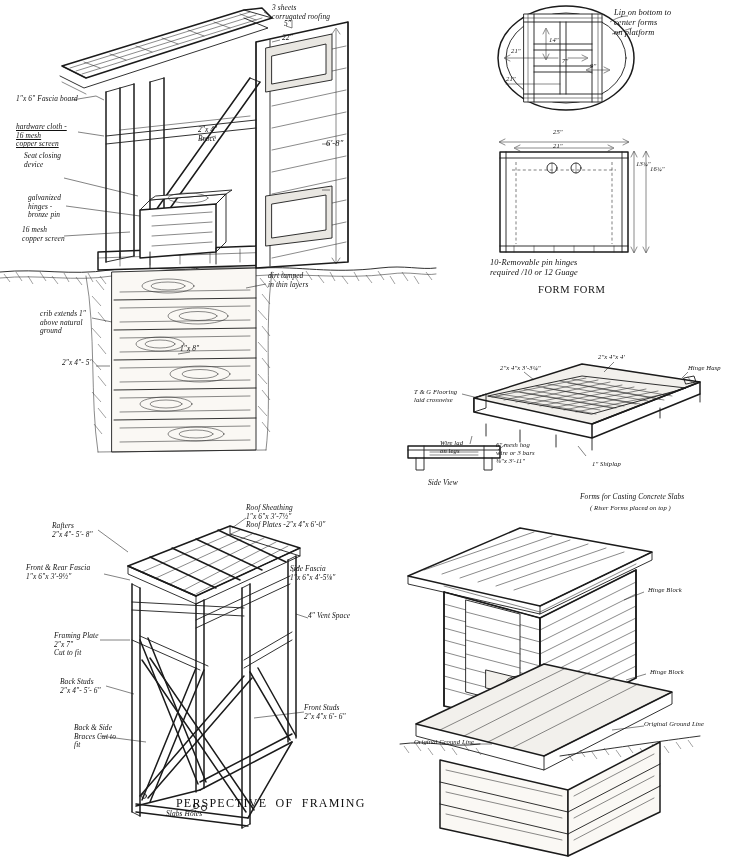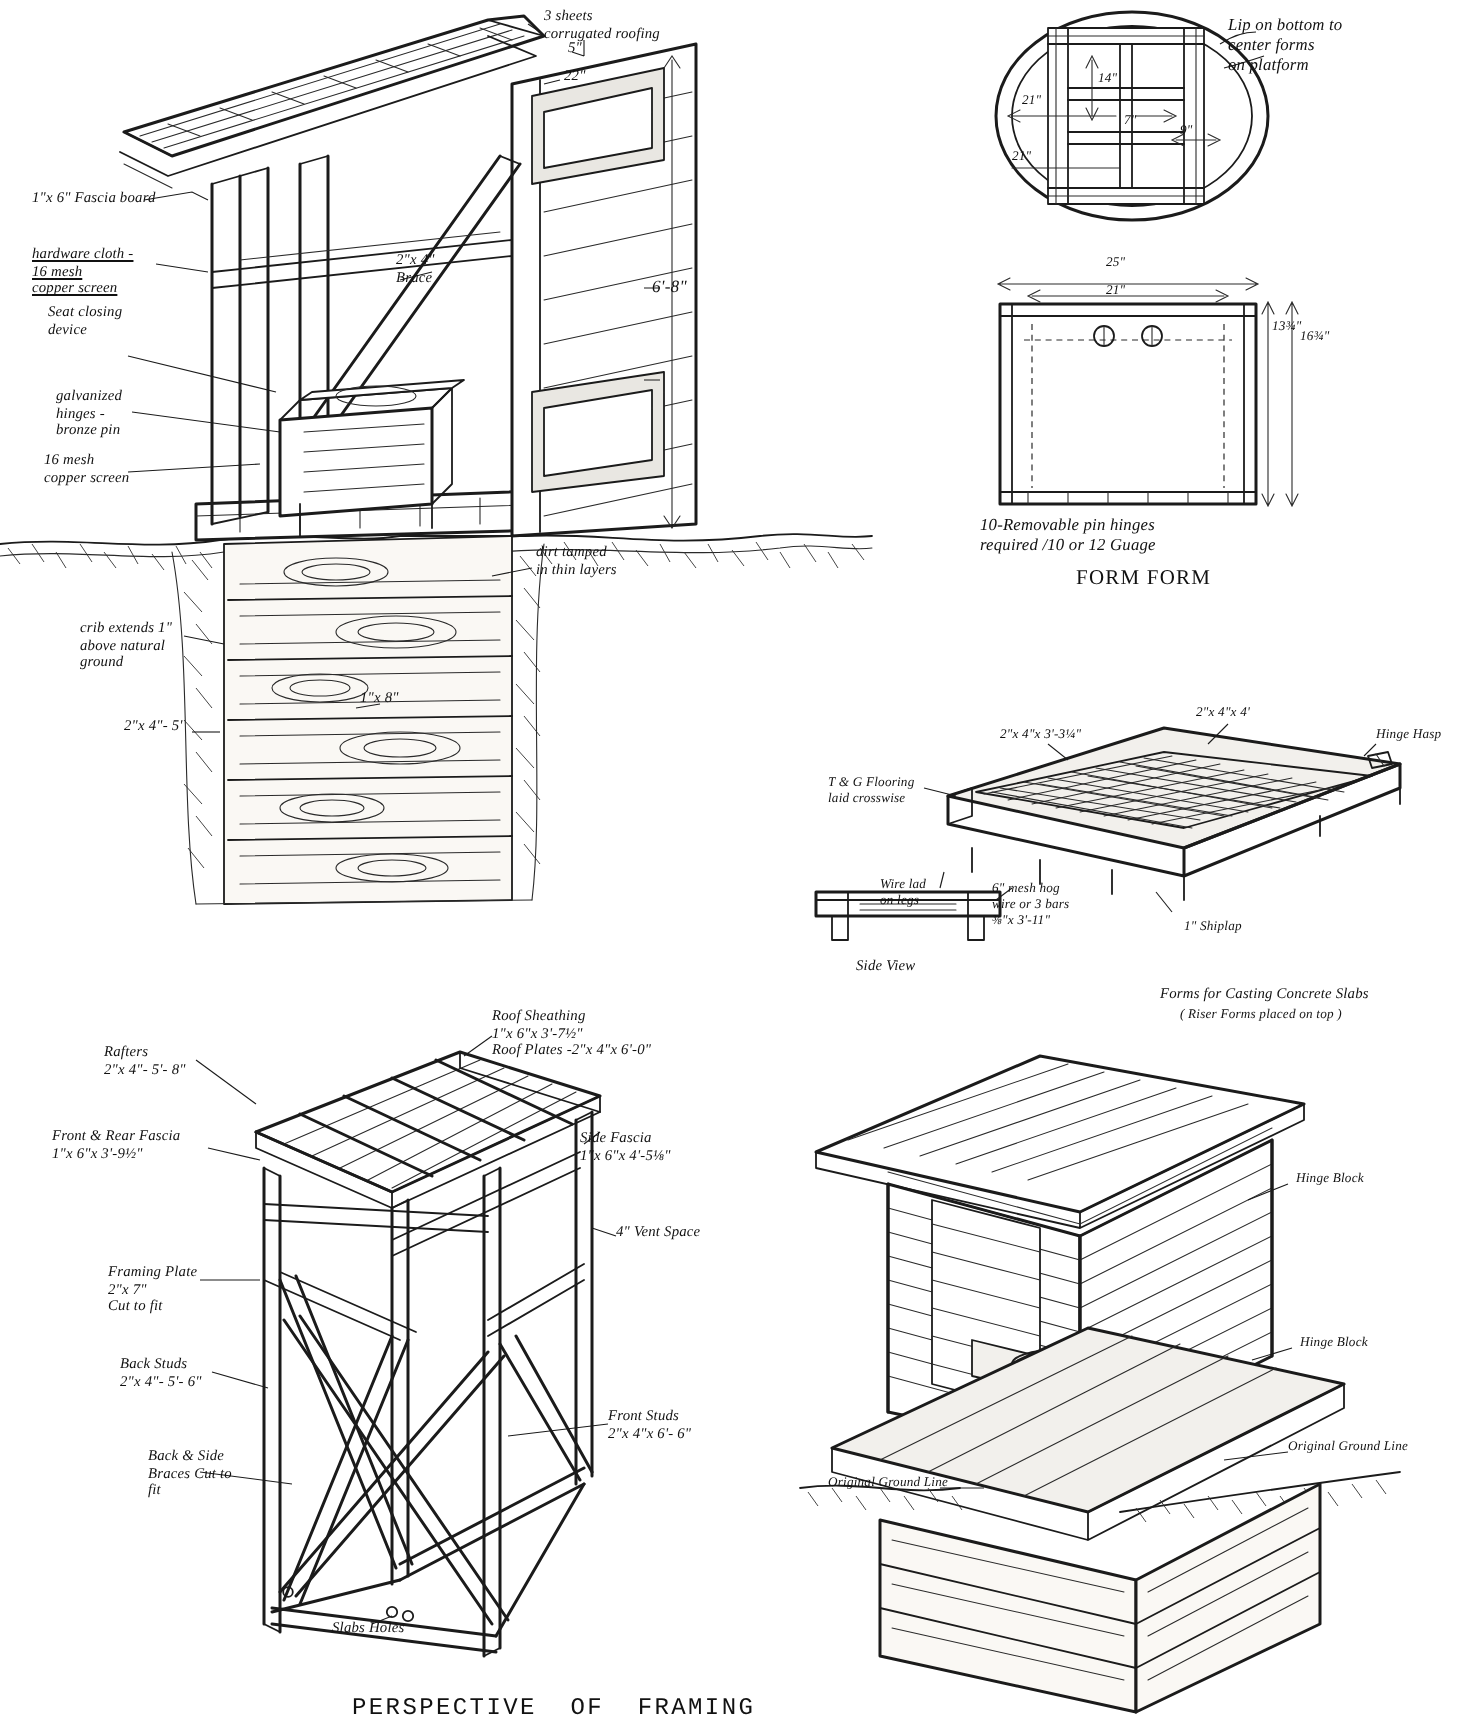--- a/index.html
+++ b/index.html
@@ -461,20 +461,20 @@
 2"x 7"
 Cut to fit</div>
   <div class="lbl it" style="left:60px; top:678px;">Back Studs
 2"x 4"- 5'- 6"</div>
   <div class="lbl it" style="left:304px; top:704px;">Front Studs
 2"x 4"x 6'- 6"</div>
   <div class="lbl it" style="left:74px; top:724px;">Back &amp; Side
 Braces Cut to
 fit</div>
   <div class="lbl it" style="left:166px; top:810px;">Slabs Holes</div>
-  <div class="lbl cap xl" style="left:176px; top:847px;font-family:Liberation Mono, monospace;">PERSPECTIVE  OF  FRAMING</div>
+  <div class="lbl cap xl" style="left:176px; top:796px;">PERSPECTIVE  OF  FRAMING</div>
 
   <div class="lbl it sm" style="left:648px; top:586px;">Hinge Block</div>
   <div class="lbl it sm" style="left:650px; top:668px;">Hinge Block</div>
   <div class="lbl it sm" style="left:644px; top:720px;">Original Ground Line</div>
   <div class="lbl it sm" style="left:414px; top:738px;">Original Ground Line</div>
 
 </div>
 
 </body></html>

